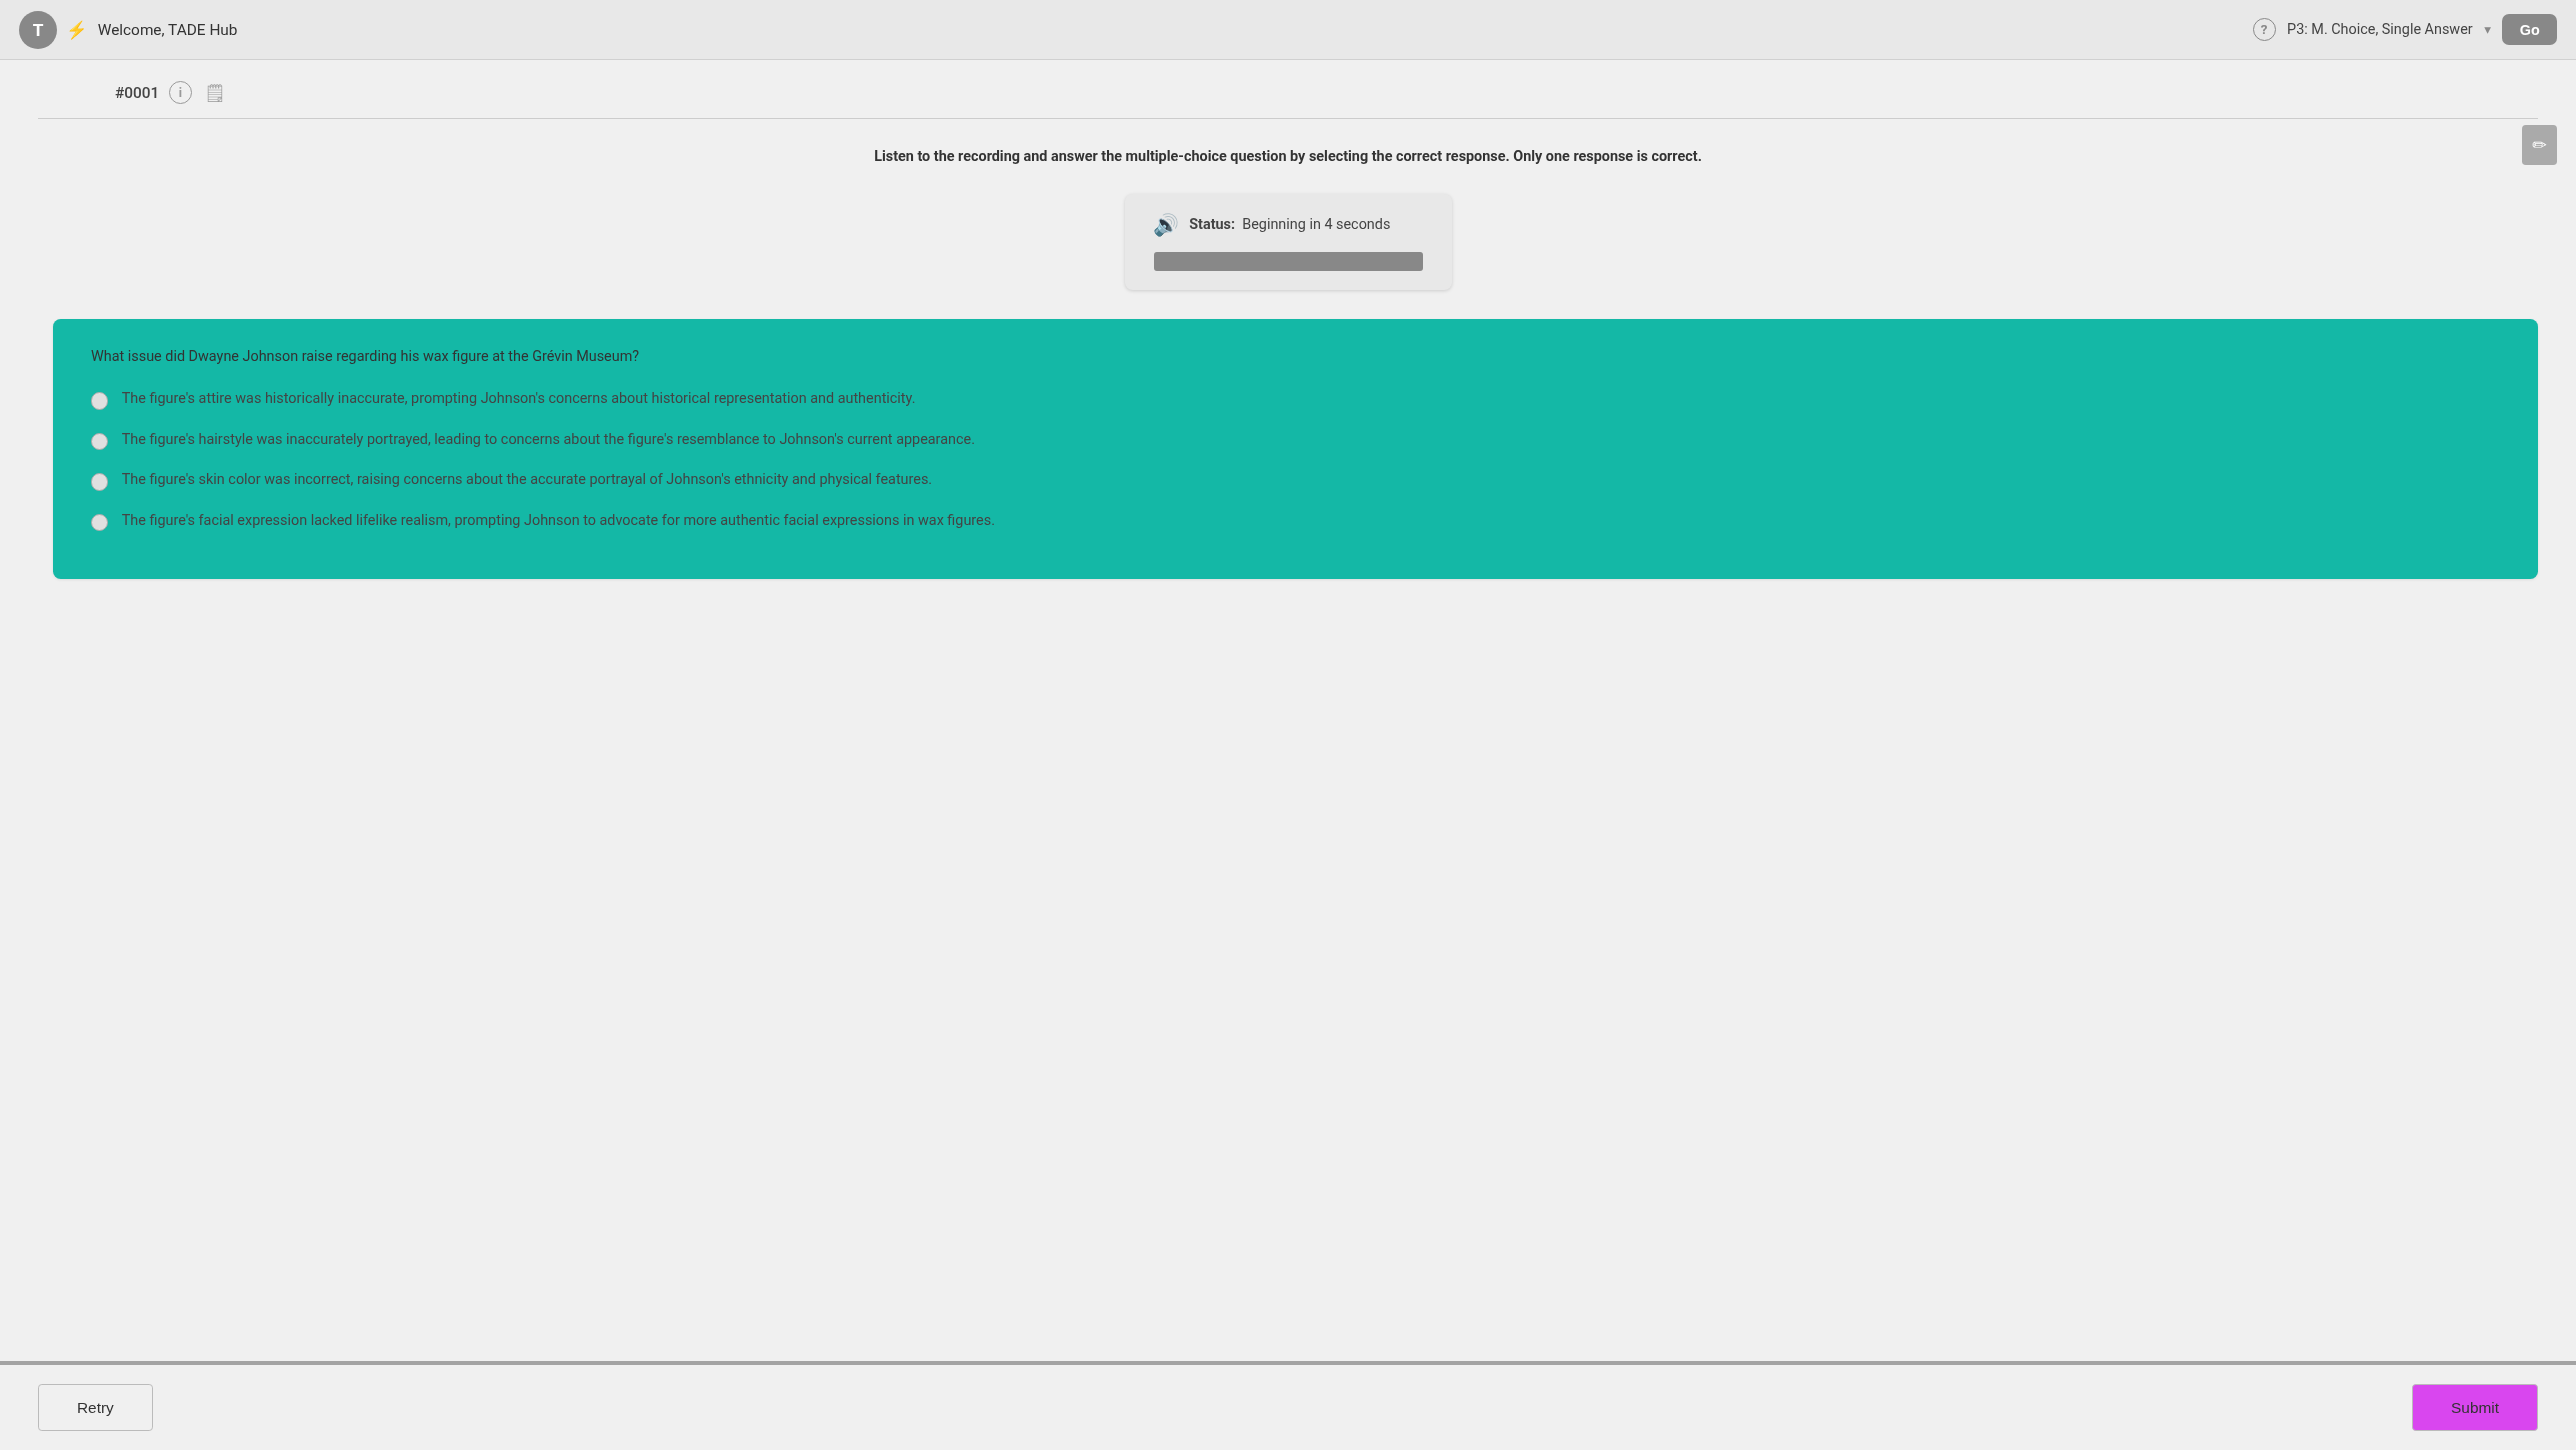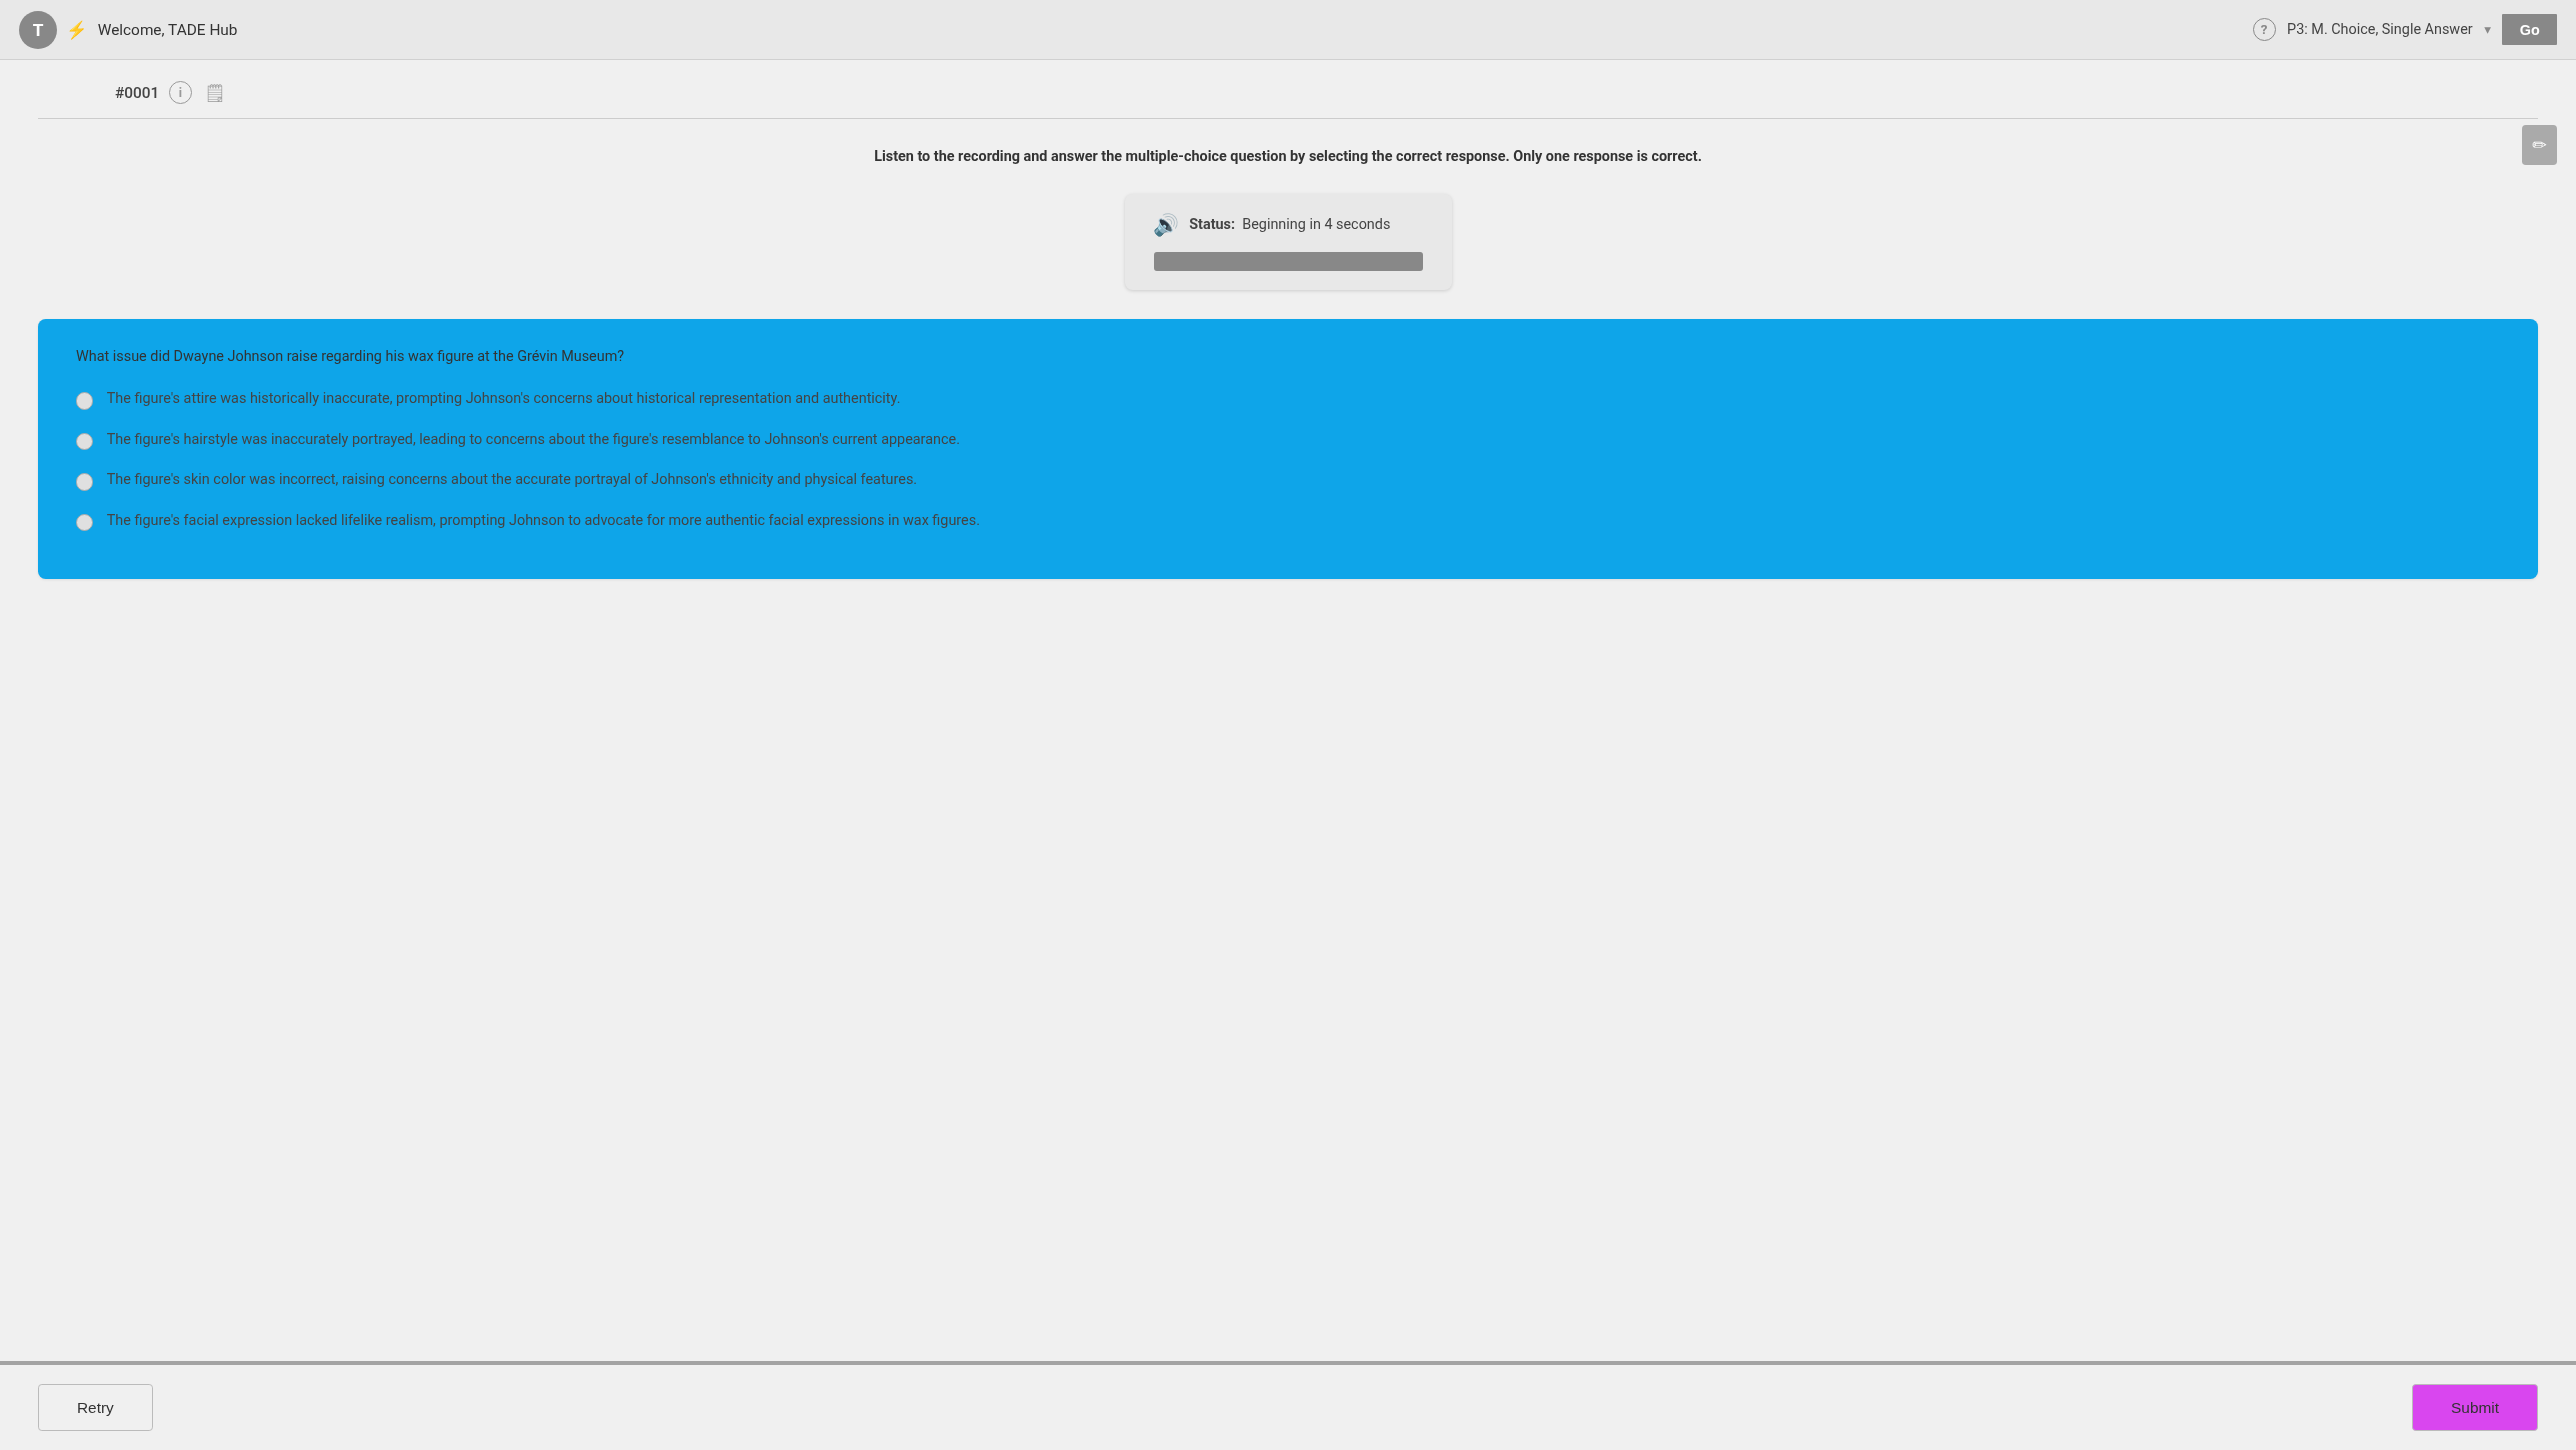--- a/index.html
+++ b/index.html
@@ -87,21 +87,21 @@
       font-size: 13.4px;
     }
 
     .go-button {
       background-color: #888;
       color: white;
       border: none;
       padding: 7.7px 17.3px;
       font-size: 14.4px;
       font-weight: bold;
-      border-radius: 1px;
+      border-radius: 7px;
       cursor: pointer;
     }
 
     
     .main-content {
       flex: 1;
       padding: 19px 38px;
       display: flex;
       flex-direction: column;
     }
@@ -200,24 +200,24 @@
 
     .audio-progress {
       height: 19px;
       background-color: #888;
       border-radius: 2.9px;
       width: 100%;
     }
 
     
     .question-box {
-      background-color: #0ea5e9;
+      background-color: #14b8a6;
       border-radius: 7.7px;
       padding: 29px 38px;
-      margin: 0 0 19px 0;
+      margin: 0 0 19px 15px;
       box-shadow: 0 1px 2.9px rgba(0,0,0,0.08);
     }
 
     .question-text {
       font-size: 14.4px;
       color: #333;
       margin-bottom: 23px;
       font-weight: 400;
     }
 

